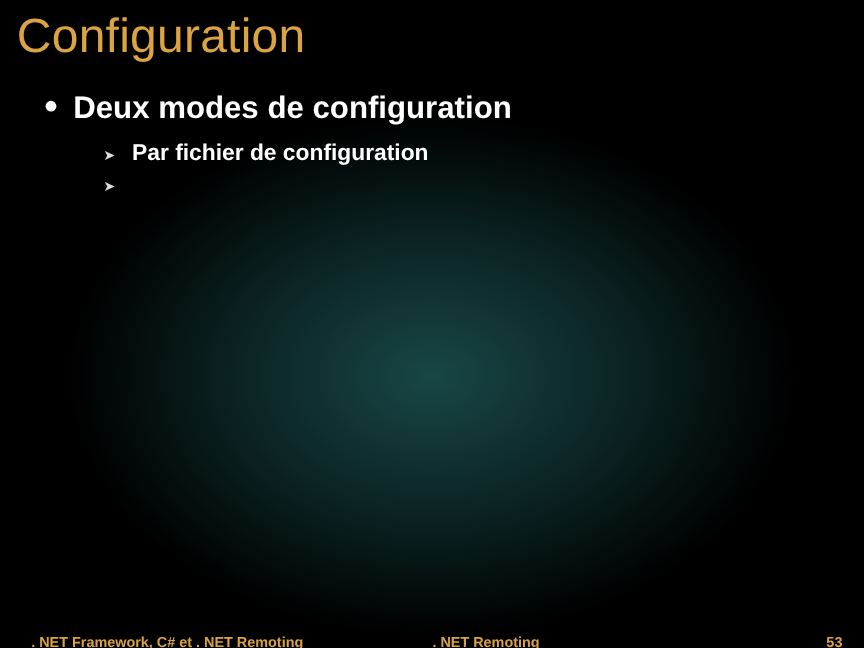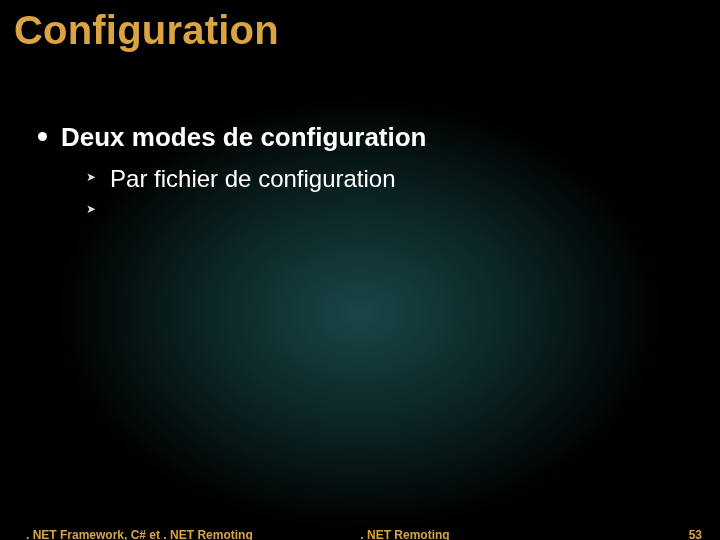--- a/index.html
+++ b/index.html
@@ -10,33 +10,32 @@
       radial-gradient(ellipse 420px 300px at 50% 58%, rgba(26,74,74,0.95) 0%, rgba(15,48,48,0.7) 40%, rgba(0,0,0,0) 72%),
       #000;
     color: #fff;
     position: relative;
   }
   .slide { position: relative; width: 720px; height: 540px; }
   .title {
     position: absolute;
     left: 14px; top: 8px;
     font-size: 40px;
-    font-weight: 700;
+    font-weight: 400;
     letter-spacing: 0.2px;
   }
   .content {
     position: absolute;
     left: 38px; top: 74px; right: 20px;
   }
   .level1 {
     display: flex;
     align-items: flex-start;
     gap: 14px;
     margin-bottom: 12px;
-    margin-top: 48px;
   }
   .bullet-disc {
     width: 9px; height: 9px; border-radius: 50%;
     background: #fff;
     margin-top: 10px;
     flex: 0 0 auto;
   }
   .level1-text {
     font-size: 26px;
     font-weight: 700;
@@ -52,22 +51,22 @@
     margin-bottom: 4px;
   }
   .chevron {
     font-size: 12px;
     line-height: 1;
     margin-top: 6px;
     flex: 0 0 auto;
     color: #ddd;
   }
   .level2-text {
-    font-size: 24px;
-    font-weight: 400;
+    font-size: 19px;
+    font-weight: 700;
   }
   .footer {
     position: absolute;
     left: 0; right: 0; bottom: 12px;
     display: flex;
     align-items: baseline;
     font-size: 12px;
     font-weight: 700;
   }
   .footer-left { position: absolute; left: 26px; }

